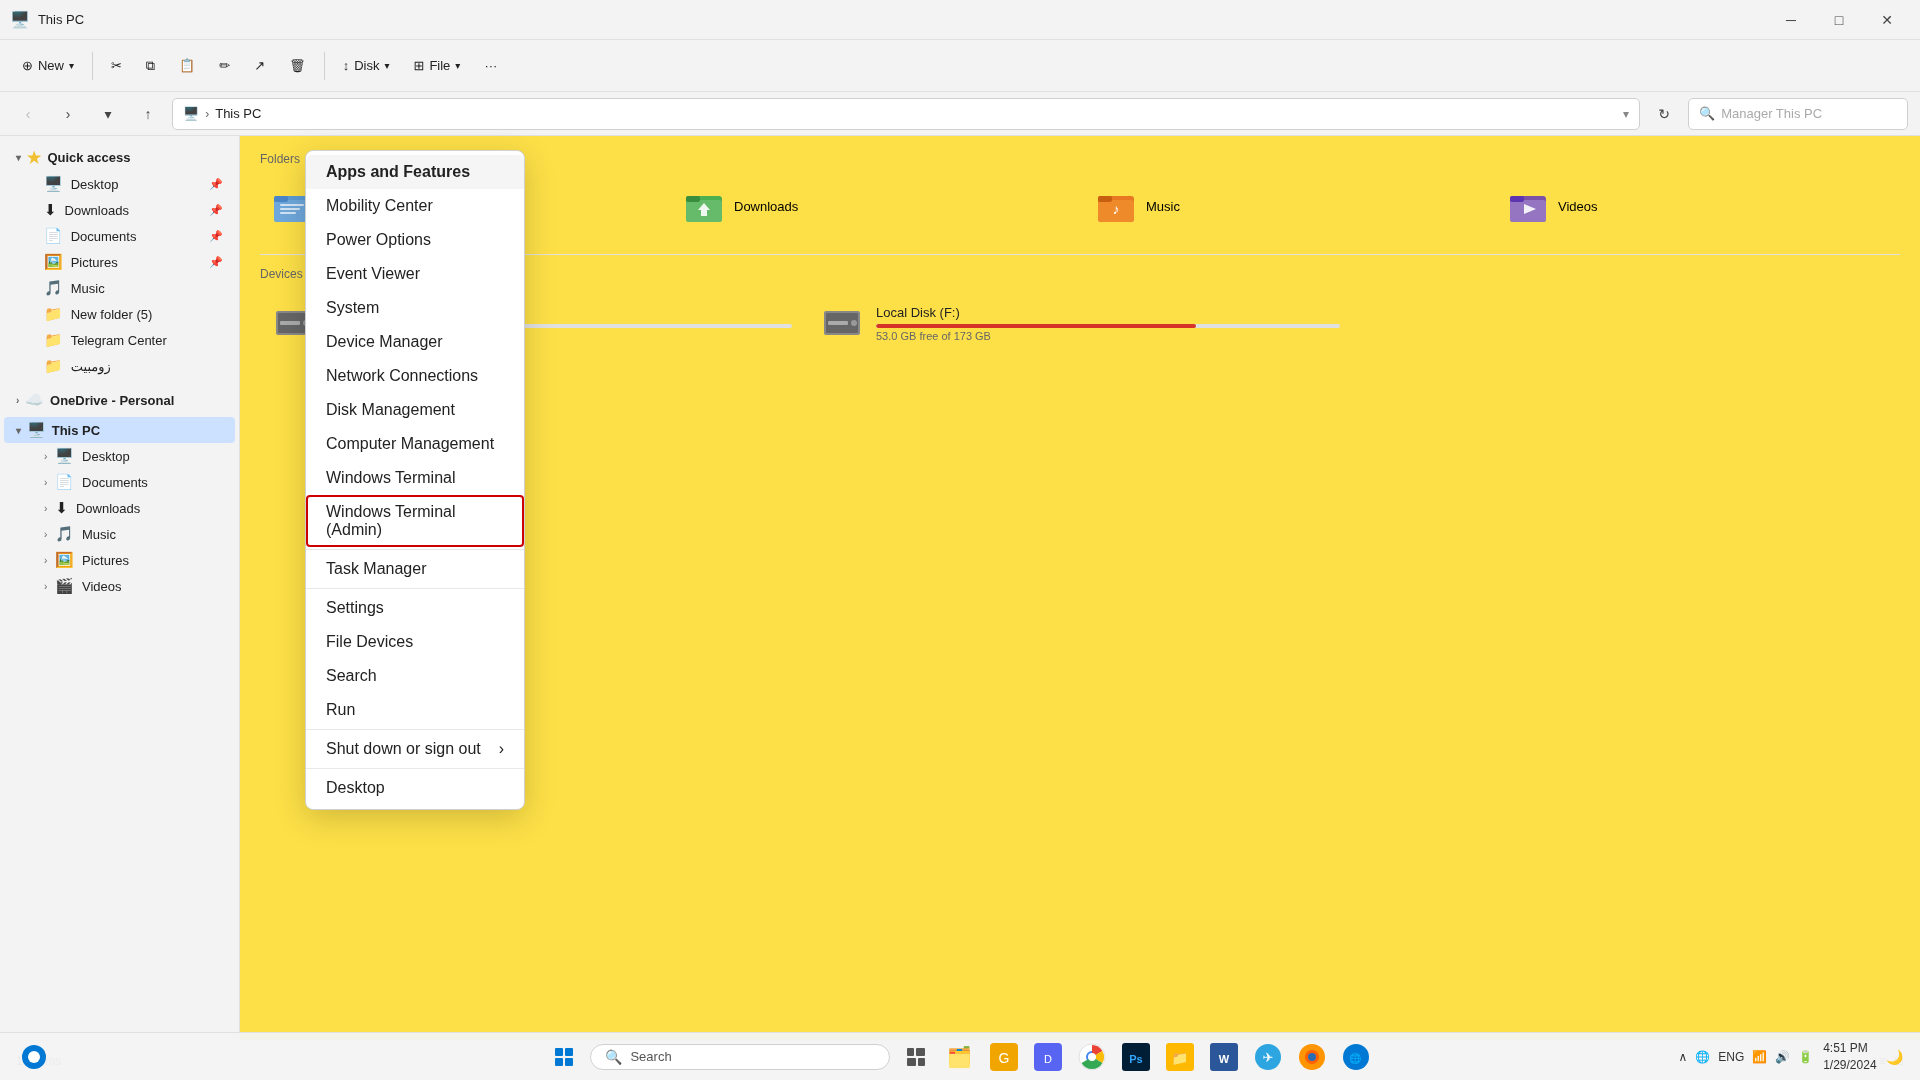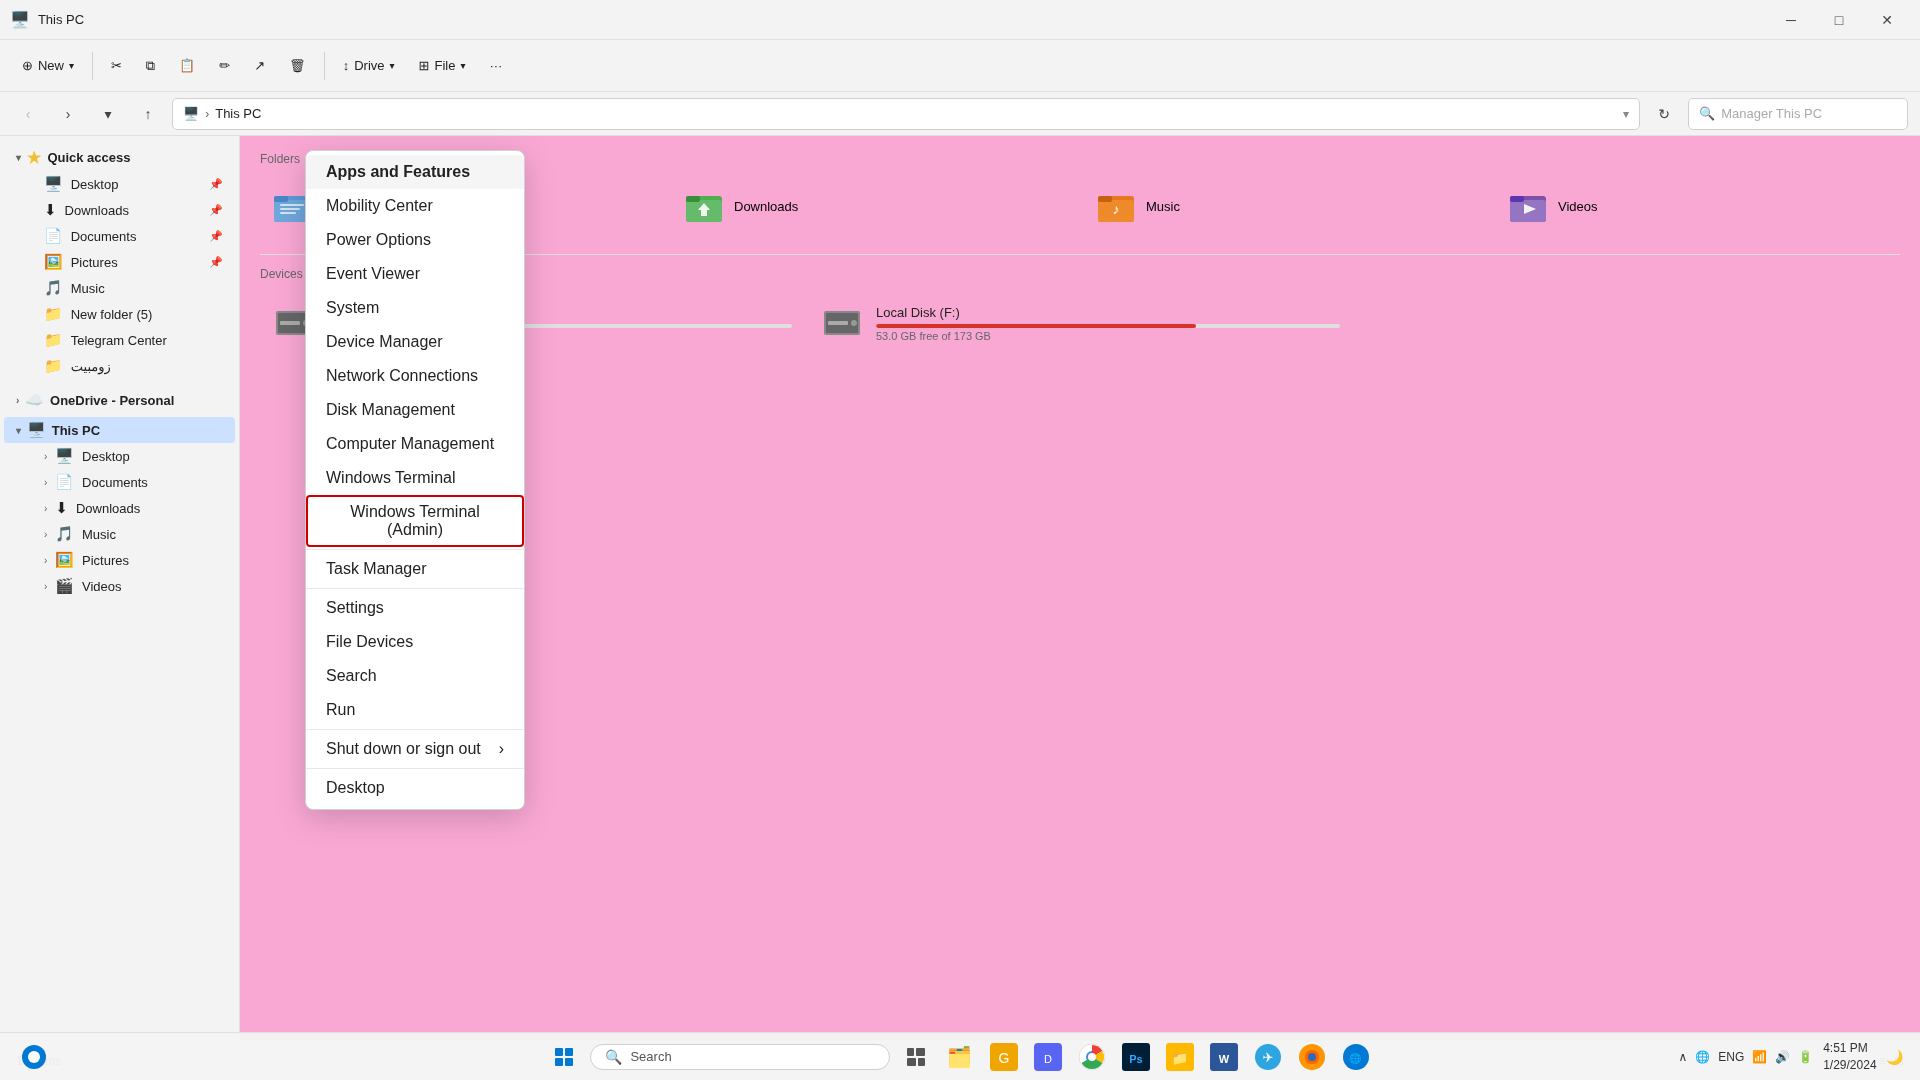--- a/index.html
+++ b/index.html
@@ -188,21 +188,21 @@
     .sidebar-sub {
       padding-left: 28px;
     }
     .chevron { font-size: 10px; color: #666; }
 
     
     .content {
       flex: 1;
       padding: 16px 20px;
       overflow-y: auto;
-      background: #f9a8d4;
+      background: #fde047;
     }
     .section-title {
       font-size: 12px;
       color: #666;
       margin-bottom: 12px;
       font-weight: 500;
     }
     .folders-grid {
       display: grid;
       grid-template-columns: repeat(4, 1fr);
@@ -355,21 +355,20 @@
       cursor: pointer;
       display: flex;
       align-items: center;
       justify-content: space-between;
     }
     .menu-item.highlighted {
       background: white;
       outline: 2px solid #cc0000;
       outline-offset: -2px;
       border-radius: 4px;
-      text-align: center;
     }
     .menu-item.top-item {
       font-weight: 600;
       background: #f5f5f5;
       border-radius: 6px 6px 0 0;
     }
     .menu-divider {
       height: 1px;
       background: #e8e8e8;
       margin: 2px 0;
@@ -425,21 +424,21 @@
   </button>
   <button class="toolbar-btn">
     <span>↗</span>
   </button>
   <button class="toolbar-btn">
     <span>🗑</span>
   </button>
   <div class="toolbar-sep"></div>
   <button class="toolbar-btn">
     <span>↕</span>
-    <span>Drive</span>
+    <span>Disk</span>
     <span style="font-size:10px;">▾</span>
   </button>
   <button class="toolbar-btn">
     <span>⊞</span>
     <span>File</span>
     <span style="font-size:10px;">▾</span>
   </button>
   <button class="toolbar-btn">
     <span>···</span>
   </button>

